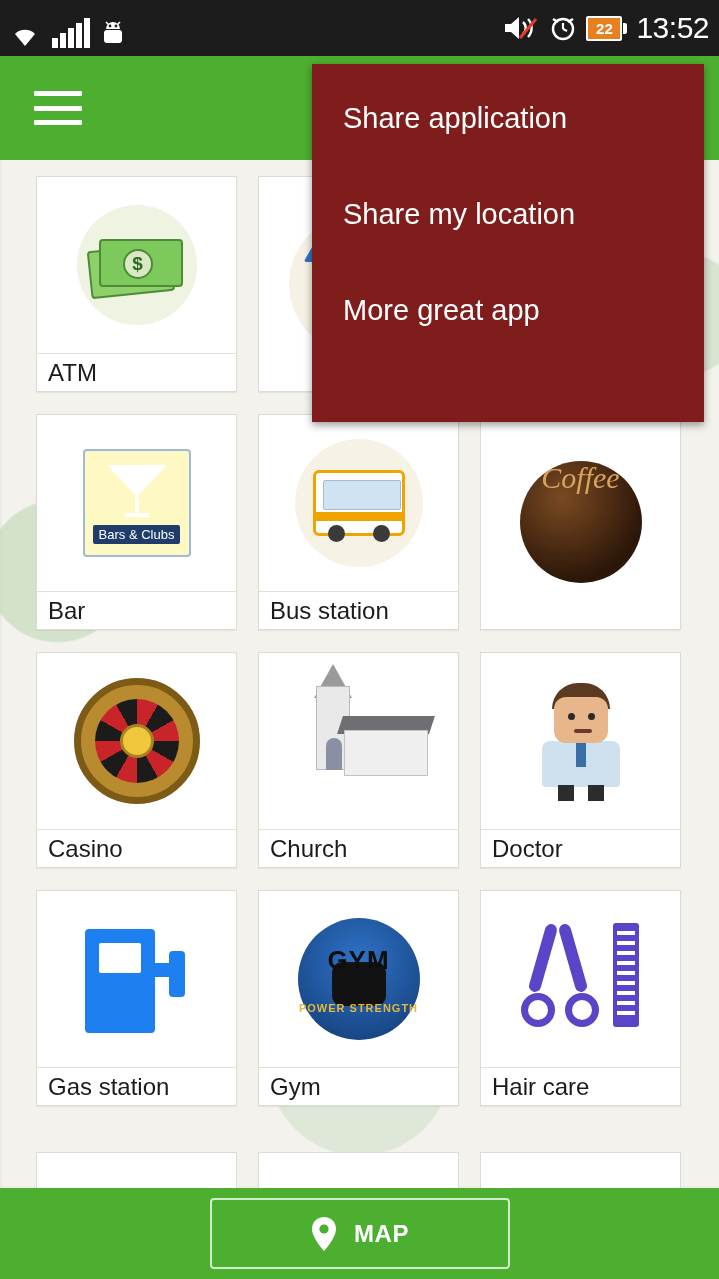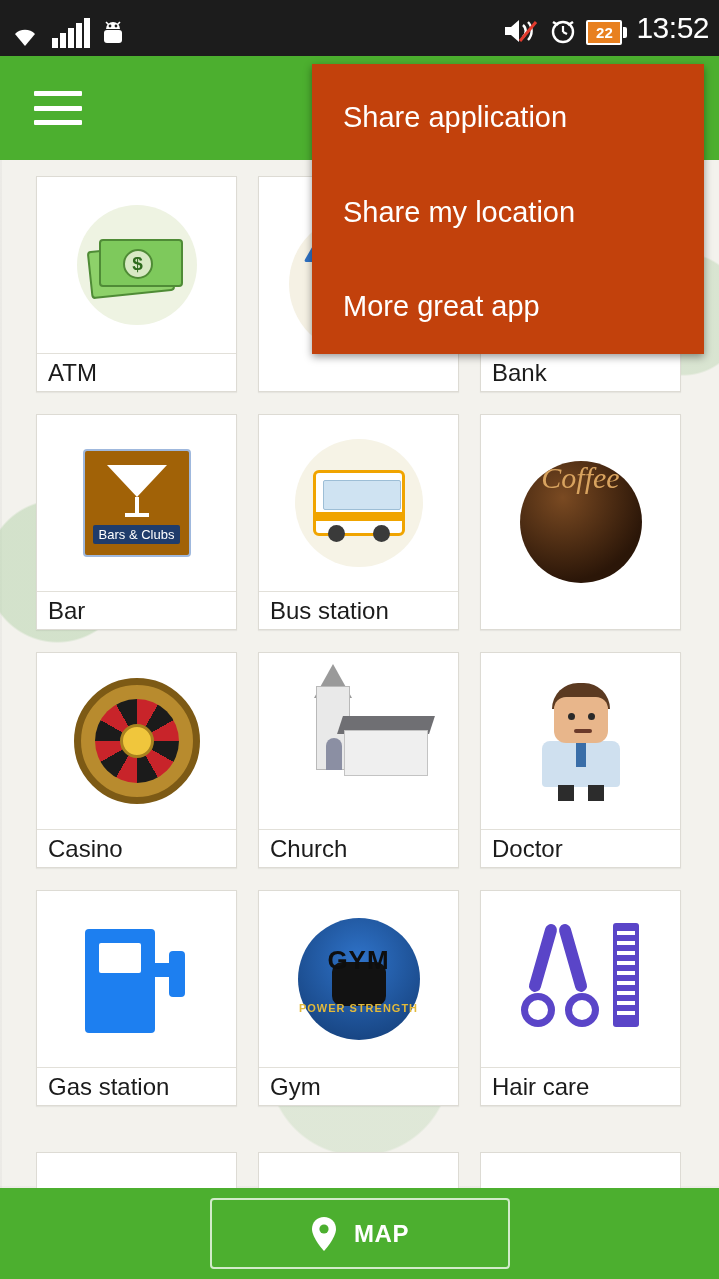--- a/index.html
+++ b/index.html
@@ -18,21 +18,21 @@
   
   .statusbar {
     position: absolute; top: 0; left: 0;
     width: 719px; height: 56px;
     background: #1c1c1c;
     display: flex; align-items: center;
     padding: 0 10px 0 8px;
     color: #ffffff;
   }
   .sb-left { display: flex; align-items: flex-end; gap: 10px; height: 40px; }
-  .sb-right { margin-left: auto; display: flex; align-items: flex-end; gap: 9px; }
+  .sb-right { margin-left: auto; display: flex; align-items: center; gap: 9px; }
   .clock-text { font-size: 30px; letter-spacing: -0.5px; font-weight: 400; }
 
   .icon-wifi { width: 34px; height: 26px; position: relative; }
   .icon-signal { display: flex; align-items: flex-end; gap: 2px; height: 30px; }
   .icon-signal i { width: 6px; background: #fff; display: block; }
   .icon-android { width: 26px; height: 28px; position: relative; }
 
   .icon-volume { position: relative; width: 38px; height: 28px; }
   .icon-alarm { width: 28px; height: 28px; position: relative; }
   .battery {
@@ -112,22 +112,22 @@
     display: flex; align-items: center;
     padding-left: 11px;
     font-size: 24px;
     color: #1b1b1b;
   }
 
   
   .menu {
     position: absolute;
     top: 64px; left: 312px;
-    width: 392px; height: 290px;
-    background: #c2410c;
+    width: 392px; height: 358px;
+    background: #7f1d1d;
     z-index: 20;
     box-shadow: 0 3px 8px rgba(0,0,0,0.4);
     display: flex; flex-direction: column;
     padding-top: 6px;
   }
   .menu-item {
     height: 96px;
     display: flex; align-items: center;
     padding-left: 31px;
     color: #ffffff;
@@ -159,21 +159,21 @@
   .bill.b2 { left: 10px; top: 4px; background: #7ec95c; }
   .coin { position: absolute; left: 34px; top: 14px; width: 30px; height: 30px; border-radius: 50%; background: #d8e9c4; border: 2px solid #4f8b36; color:#2f6b1e; font-weight:bold; font-size:19px; display:flex; align-items:center; justify-content:center;}
 
   .plane-wrap { width: 140px; height: 140px; border-radius: 50%; background: #f5f1e4; position: relative; }
   .plane-body { position:absolute; left: 26px; top: 44px; width: 88px; height: 18px; background:#2f72c4; border-radius: 9px;}
   .plane-tail { position:absolute; left: 22px; top: 22px; width: 26px; height: 26px; background:#2f72c4; transform: skewX(-30deg); border-radius: 3px;}
   .plane-wing { position:absolute; left: 54px; top: 56px; width: 30px; height: 44px; background:#245ea6; border-radius: 3px; transform: skewX(20deg);}
 
   .bank-fallback { width: 120px; height: 90px; }
 
-  .bar-tile { width: 108px; height: 108px; background: #a16207; border: 2px solid #9fb8dd; border-radius: 4px; display:flex; flex-direction:column; align-items:center; justify-content:flex-start; padding-top:14px;}
+  .bar-tile { width: 108px; height: 108px; background: #fef9c3; border: 2px solid #9fb8dd; border-radius: 4px; display:flex; flex-direction:column; align-items:center; justify-content:flex-start; padding-top:14px;}
   .martini { width: 60px; height: 52px; position: relative; }
   .martini .glass { width: 0; height: 0; border-left: 30px solid transparent; border-right: 30px solid transparent; border-top: 32px solid #ffffff; }
   .martini .stem { position:absolute; left:28px; top:32px; width:4px; height:16px; background:#fff; }
   .martini .base { position:absolute; left:18px; top:48px; width:24px; height:4px; background:#fff; }
   .bar-caption { margin-top: 8px; color: #ffffff; font-size: 13px; background:#1f3c6b; padding: 2px 6px; border-radius:2px;}
 
   .bus-wrap { width: 128px; height: 128px; border-radius: 50%; background: #f6f3e6; position: relative; display:flex; align-items:center; justify-content:center;}
   .bus { width: 92px; height: 66px; background: #ffffff; border: 3px solid #f0a400; border-radius: 6px; position: relative; }
   .bus .win { position:absolute; left:7px; top:7px; width:78px; height:30px; background:#cfe3f2; border:1px solid #9dbed6; border-radius:2px;}
   .bus .strip { position:absolute; left:0; bottom:12px; width:100%; height:9px; background:#f0a400;}

